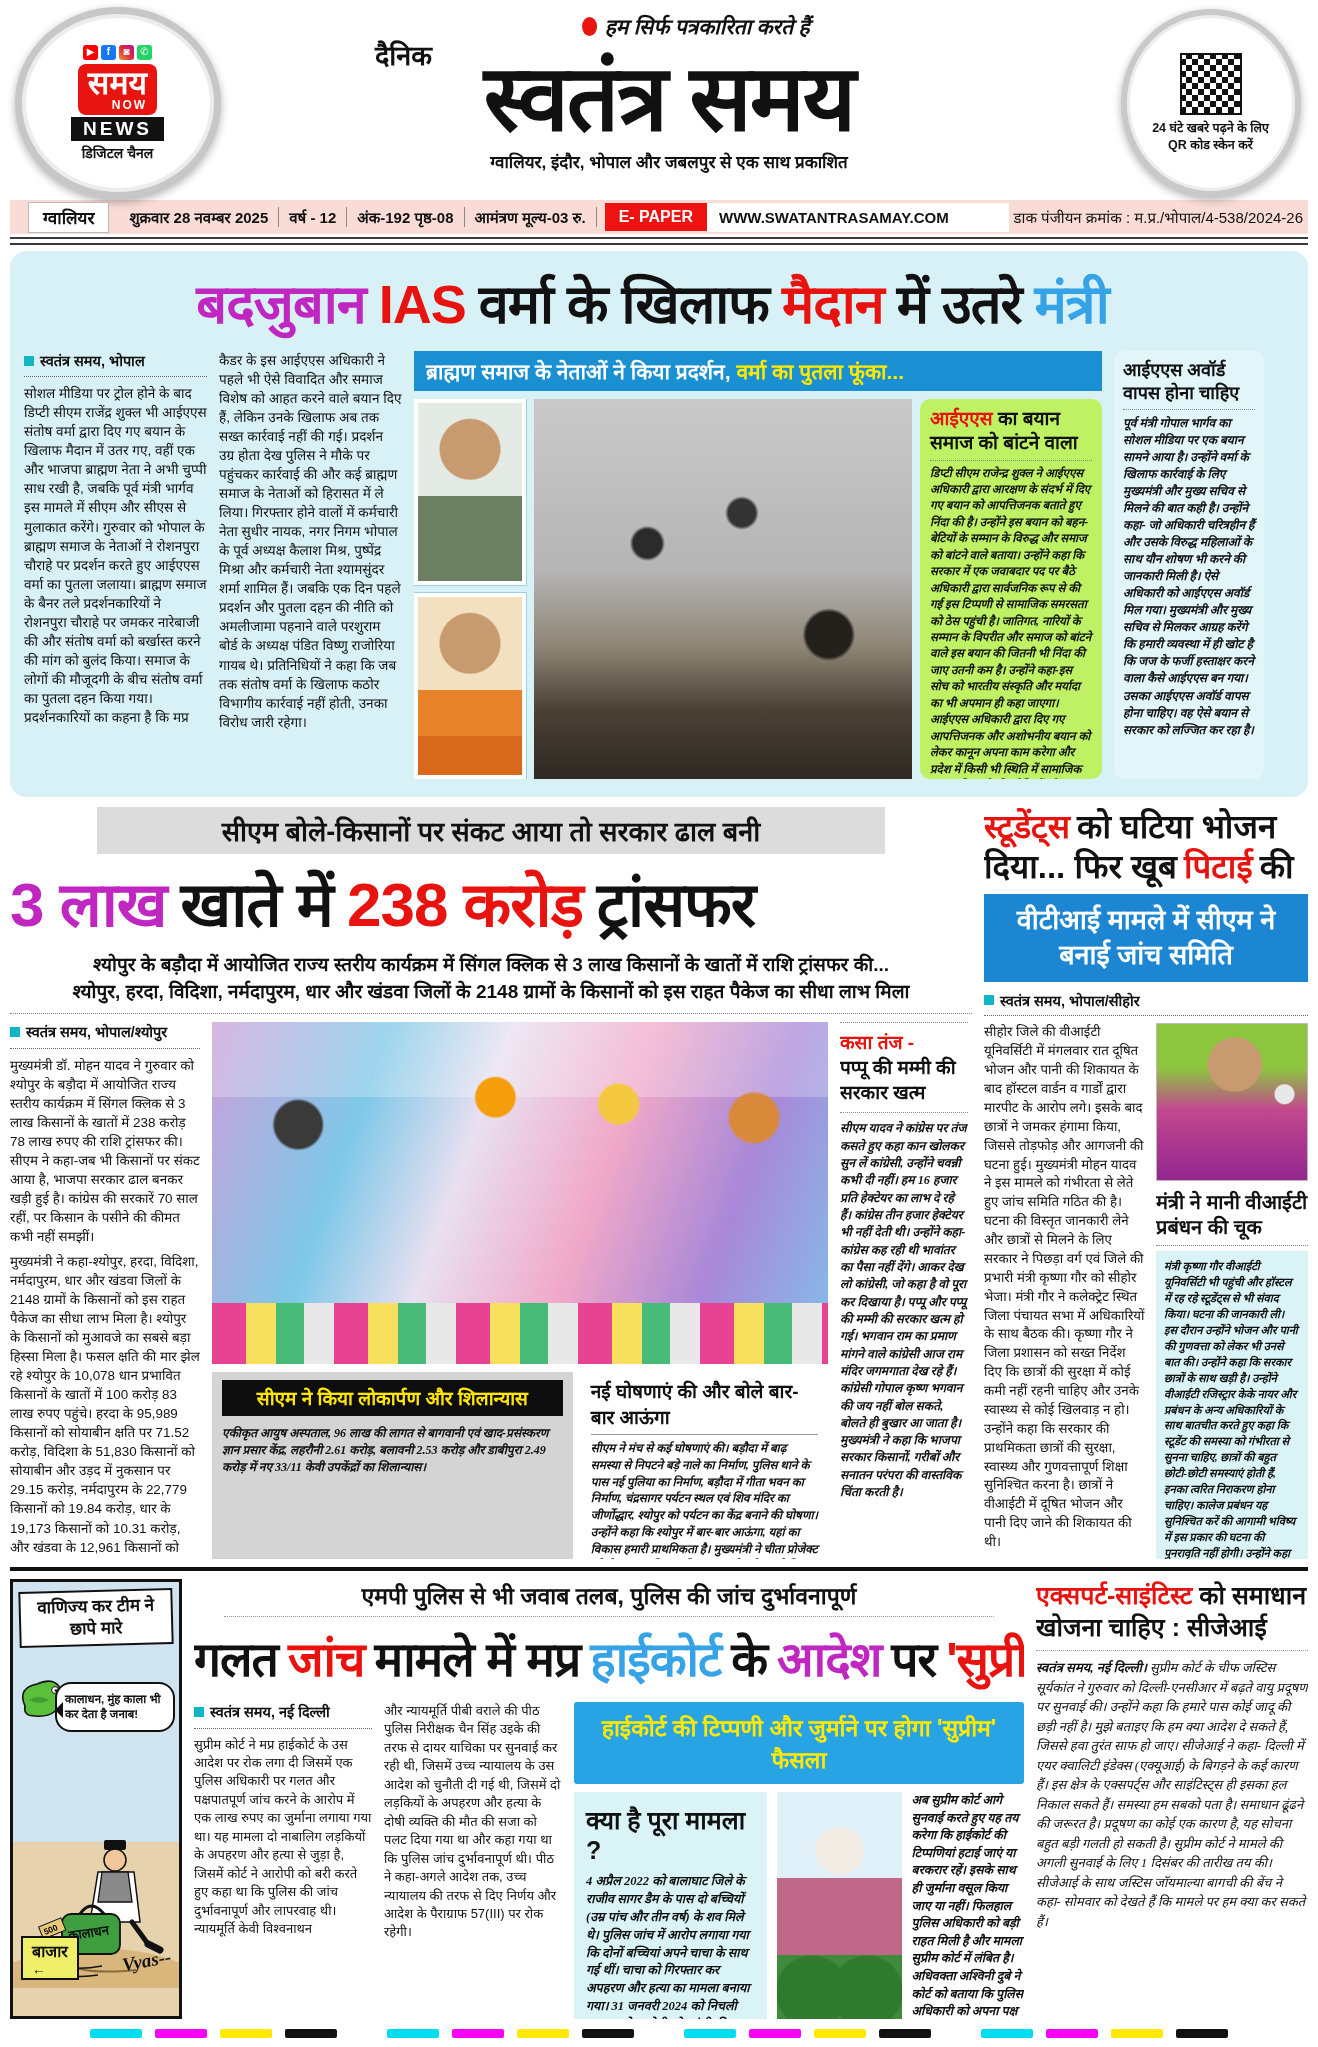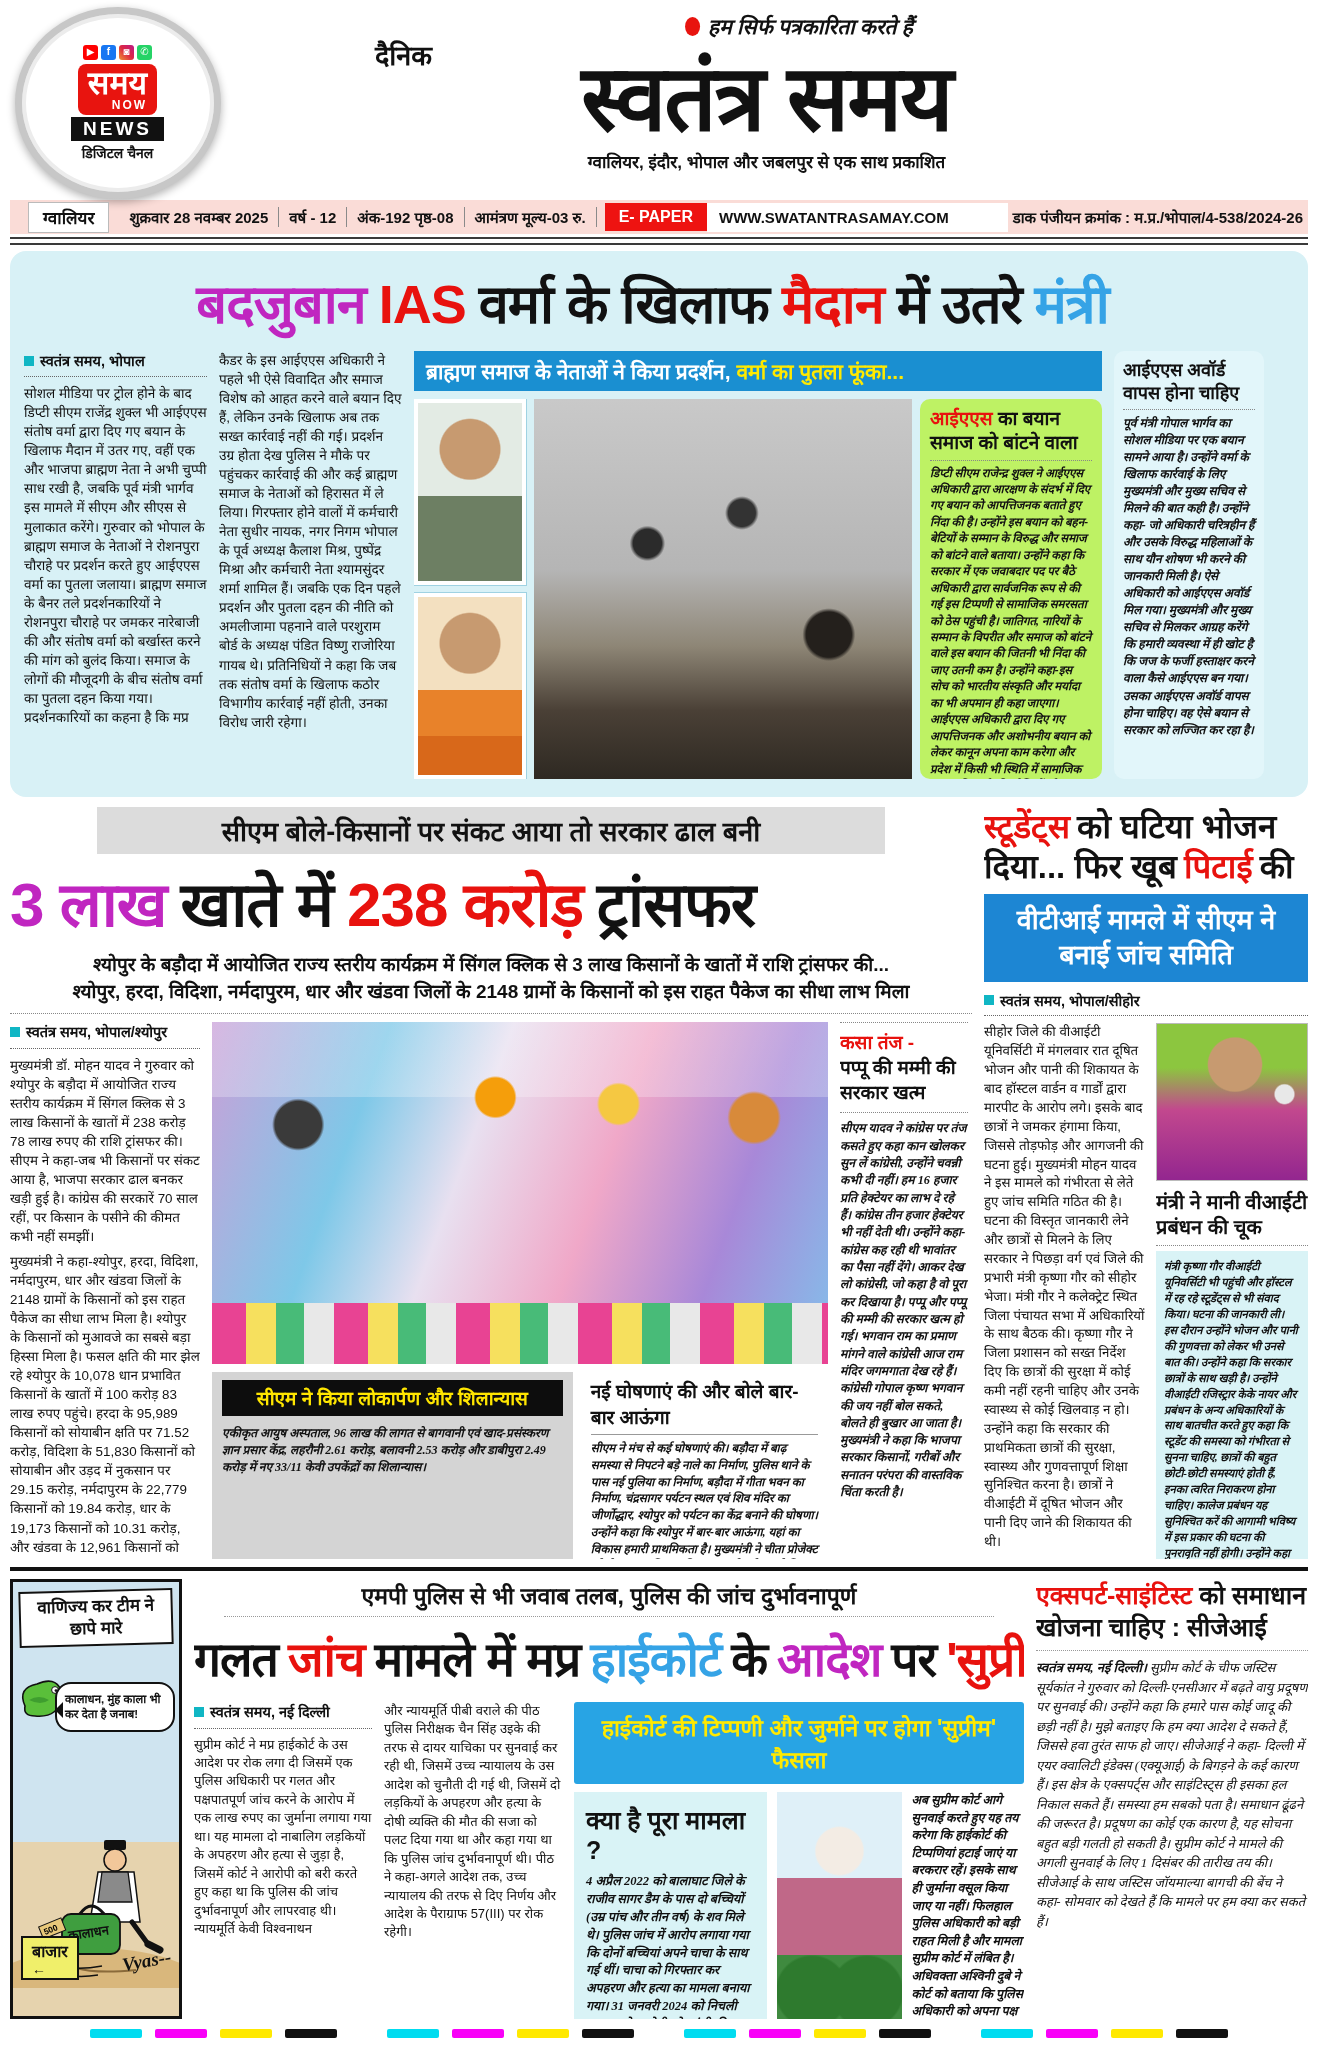--- a/index.html
+++ b/index.html
@@ -39,21 +39,21 @@
     background-size:12px 12px;outline:2px solid #111;outline-offset:-2px;}
   .qr-caption{font-size:12.5px;font-weight:800;text-align:center;line-height:1.3;width:118px;}
 
   
   .dateline{display:flex;align-items:center;background:#fadcd7;height:34px;font-weight:700;font-size:15px;margin-top:2px;}
   .dl-city{background:#fff;border:1px solid #bbb;padding:3px 14px;font-size:17px;font-weight:800;margin:0 10px 0 18px;}
   .dl-item{padding:0 10px;border-right:1px solid #8a8a8a;white-space:nowrap;}
   .dl-item:last-of-type{border-right:none;}
   .dl-epaper{background:#ee1311;color:#fff;font-weight:800;padding:5px 14px;margin-left:8px;font-size:16px;}
   .dl-web{background:#fff;padding:6px 12px;font-weight:800;flex:1;}
-  .dl-postal{padding:0 5px;font-weight:700;white-space:nowrap;}
+  .dl-postal{padding:0 5px;font-weight:400;white-space:nowrap;}
   .rule-double{border-top:2px solid #3a3a3a;border-bottom:2px solid #3a3a3a;height:4px;margin:3px 0 6px;}
 
   
   .story1{background:#d8f1f6;border-radius:16px;padding:8px 14px;height:546px;box-sizing:border-box;overflow:hidden;}
   .s1-headline{font-size:54px;font-weight:800;letter-spacing:-1px;white-space:nowrap;text-align:center;margin:6px 0 12px;overflow:hidden;}
   .s1-headline span{margin-right:13px;}
   .c-mag{color:#c026c0}.c-red{color:#e8120e}.c-blue{color:#35a3e6}
   .s1-body{display:flex;gap:12px;height:428px;}
   .byline{display:flex;align-items:center;gap:6px;font-weight:800;font-size:14.5px;
     border-bottom:1px dotted #666;padding-bottom:5px;margin-bottom:7px;}
@@ -202,20 +202,26 @@
     </div>
     <div class="title-block">
       <div class="tagline">
         <span class="dot"></span>
         <span>हम सिर्फ पत्रकारिता करते हैं</span>
       </div>
       <div class="daily">दैनिक</div>
       <div class="main-title">स्वतंत्र समय</div>
       <div class="subtitle">ग्वालियर, इंदौर, भोपाल और जबलपुर से एक साथ प्रकाशित</div>
     </div>
+    <div class="qr-wrap">
+      <div class="qr-badge">
+        <div class="qr-code"></div>
+        <div class="qr-caption">24 घंटे खबरे पढ़ने के लिए QR कोड स्केन करें</div>
+      </div>
+    </div>
   </header>
 
   <div class="dateline">
     <span class="dl-city">ग्वालियर</span>
     <span class="dl-item">शुक्रवार 28 नवम्बर 2025</span>
     <span class="dl-item">वर्ष - 12</span>
     <span class="dl-item">अंक-192 पृष्ठ-08</span>
     <span class="dl-item">आमंत्रण मूल्य-03 रु.</span>
     <span class="dl-epaper">E- PAPER</span>
     <span class="dl-web">WWW.SWATANTRASAMAY.COM</span>

